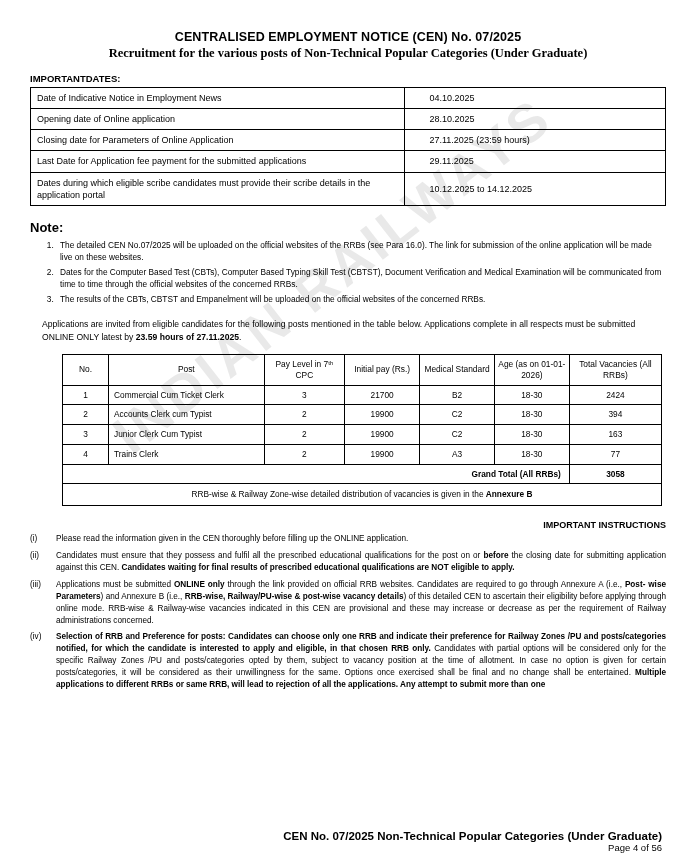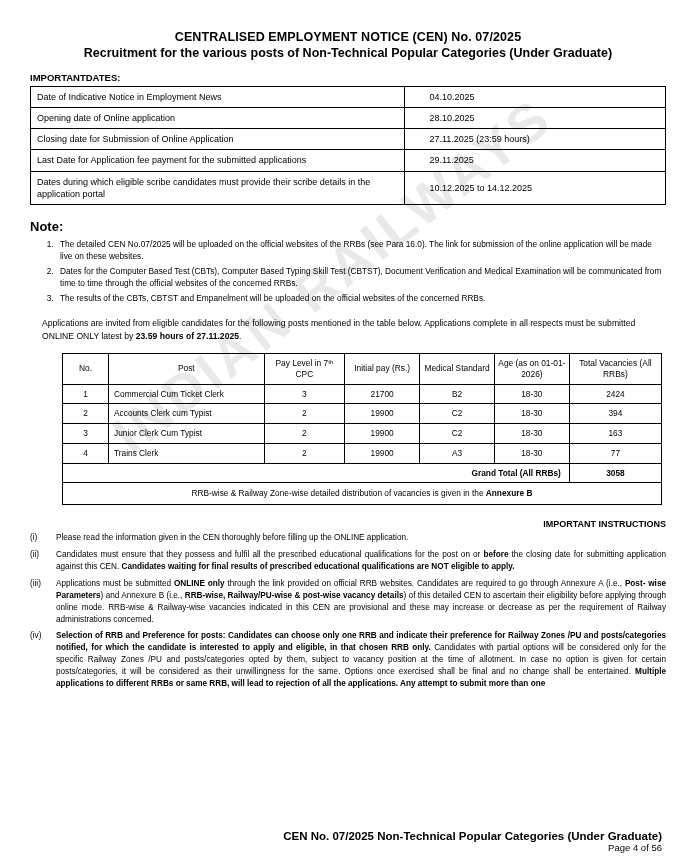--- a/index.html
+++ b/index.html
@@ -46,20 +46,21 @@
     font-weight:bold;
     text-align:center;
     margin:8px 0 2px 0;
     letter-spacing:0.1px;
   }
   h2.subtitle {
     font-size:12.5px;
     font-weight:bold;
     text-align:center;
     margin:0 0 12px 0;
+    font-family:Liberation Serif, serif;
   }
   .lbl-bold {
     font-size:9.5px;
     font-weight:bold;
     margin:6px 0 3px 0;
   }
   table.dates {
     width:100%;
     border-collapse:collapse;
     table-layout:fixed;
@@ -184,21 +185,21 @@
       <tbody id="dates-body">
           <tr>
             <td class="c1">Date of Indicative Notice in Employment News</td>
             <td class="c2">04.10.2025</td>
           </tr>
           <tr>
             <td class="c1">Opening date of Online application</td>
             <td class="c2">28.10.2025</td>
           </tr>
           <tr>
-            <td class="c1">Closing date for Submission of Online Application</td>
+            <td class="c1">Closing date for Parameters of Online Application</td>
             <td class="c2">27.11.2025 (23:59 hours)</td>
           </tr>
           <tr>
             <td class="c1">Last Date for Application fee payment for the submitted applications</td>
             <td class="c2">29.11.2025</td>
           </tr>
           <tr>
             <td class="c1">Dates during which eligible scribe candidates must provide their scribe details in the application portal</td>
             <td class="c2">10.12.2025 to 14.12.2025</td>
           </tr>

